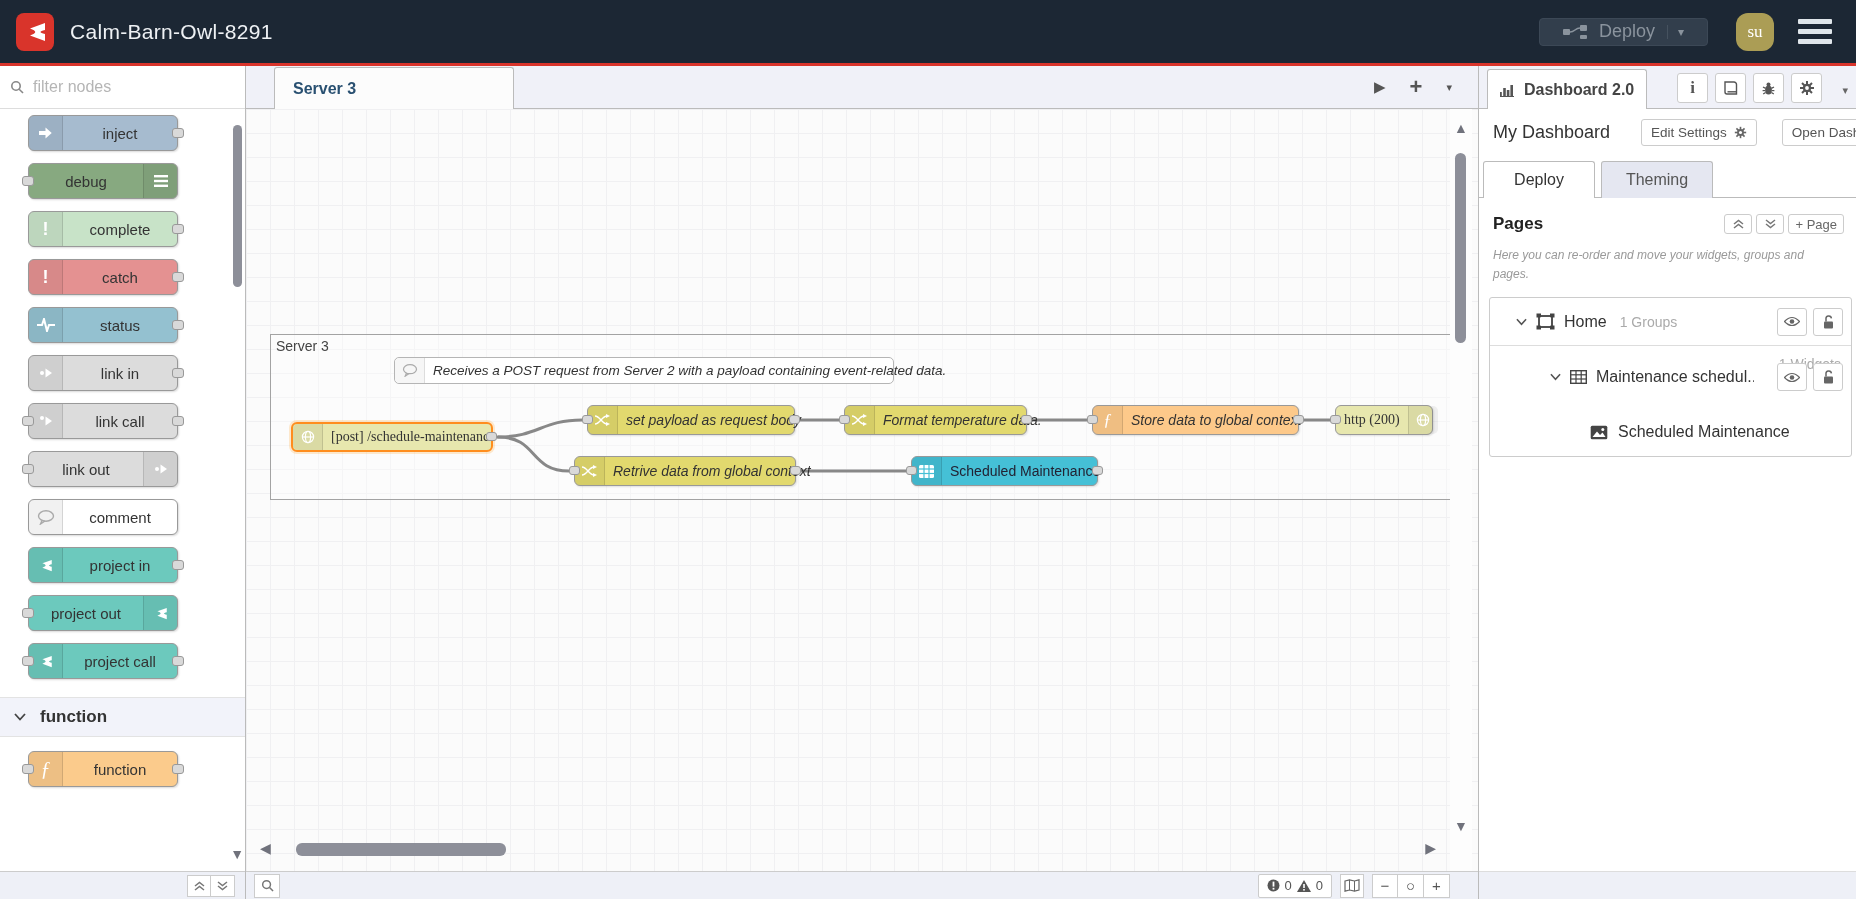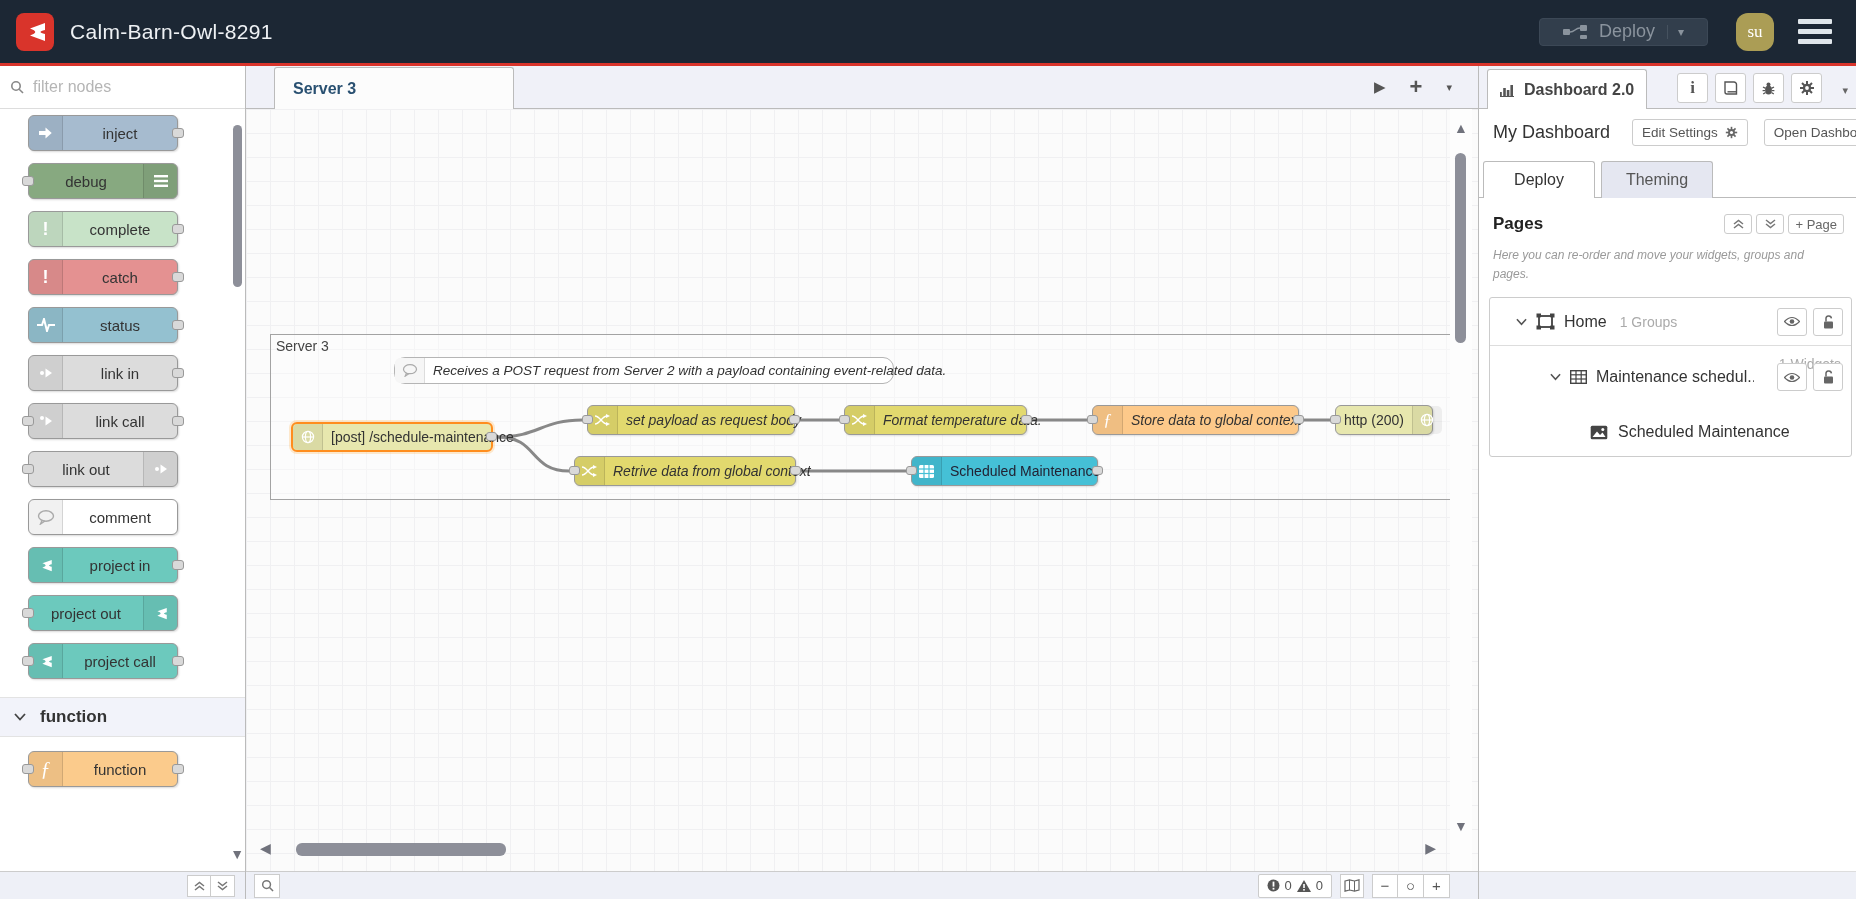--- a/index.html
+++ b/index.html
@@ -85,23 +85,23 @@
            align-items:stretch; font-size:14px; color:#333; box-shadow:1px 1px 2px rgba(0,0,0,.12); }
   .fnode.selected { border:2px solid #ff8d1e; box-shadow:0 0 0 2px rgba(255,170,60,.25); }
   .ficon { width:30px; flex:0 0 auto; background:rgba(0,0,0,.055); display:flex; align-items:center; justify-content:center; }
   .ficon.l { border-right:1px solid rgba(0,0,0,.12); border-radius:5px 0 0 5px; }
   .ficon.r { border-left:1px solid rgba(0,0,0,.12); border-radius:0 5px 5px 0; }
   .flabel { flex:1; display:flex; align-items:center; justify-content:center; white-space:nowrap; padding:0 8px; }
   .flabel.it { font-style:italic; }
   .fport { position:absolute; width:11px; height:9px; background:#d9d9d9; border:1px solid #999;
            border-radius:3px; top:50%; margin-top:-5px; z-index:2; }
   .fport.in { left:-6px; } .fport.out { right:-6px; }
-  .c-http { background:#e7e7ae; } .c-change { background:#e2d96e; } .c-table { background:#45c0d6; color:#223; }
+  .c-http { background:#e7e7ae;font-family:Liberation Serif, serif; } .c-change { background:#e2d96e; } .c-table { background:#45c0d6; color:#223; }
   #comment-node { position:absolute; left:148px; top:248px; width:500px; height:27px; background:#fff;
-                  border:1px solid #b5b5b5; border-radius:11px; display:flex; align-items:stretch; font-size:13.5px; color:#333; }
+                  border:1px solid #b5b5b5; border-radius:5px; display:flex; align-items:stretch; font-size:13.5px; color:#333; }
   #comment-node .ficon { background:#f6f6f6; border-right:1px solid #ddd; }
   #comment-node .flabel { font-style:italic; }
 
   .scroll-thumb { position:absolute; background:#8d8f99; border-radius:6px; }
   .scroll-arrow { position:absolute; color:#70727c; font-size:14px; line-height:1; }
   #canvas-vtrack { position:absolute; right:6px; top:0; bottom:0; width:22px; background:#fdfdfd; }
 
   #canvas-footer { height:28px; flex:0 0 auto; background:#eef0f7; border-top:1px solid #ccc;
                    display:flex; align-items:center; padding:0 28px 0 8px; }
   #footer-search { width:26px; height:24px; }
@@ -118,21 +118,21 @@
                   align-items:flex-end; padding-left:8px; position:relative; }
   .stab { height:40px; background:#fff; border:1px solid #bbb; border-bottom:none; border-radius:3px 3px 0 0;
           display:flex; align-items:center; padding:0 12px; gap:8px; position:relative; top:1px; }
   .stab .stab-label { font-weight:bold; color:#444; font-size:16px; }
   #sidebar-tabbtns { position:absolute; right:34px; top:7px; display:flex; gap:7px; align-items:center; }
   .sbtn { width:31px; height:30px; background:#fff; border:1px solid #ccc; border-radius:3px;
           display:flex; align-items:center; justify-content:center; color:#555; }
   .sbtn.info-b { font-family:"Liberation Serif", serif; font-weight:bold; font-size:17px; }
   #sidebar-caret { position:absolute; right:8px; top:18px; color:#666; font-size:11px; }
 
-  #sb-dash-row { display:flex; align-items:center; padding:10px 10px 10px 14px; gap:16px; }
+  #sb-dash-row { display:flex; align-items:center; padding:10px 10px 10px 14px; gap:25px; }
   #dash-name { font-size:18px; color:#333; flex:0 0 auto; margin-right:6px; }
   .mini-btn { height:27px; border:1px solid #ccc; border-radius:3px; background:#fff; display:flex;
               align-items:center; gap:7px; padding:0 9px; font-size:13.5px; color:#555; white-space:nowrap; }
   #sb-subtabs { display:flex; border-bottom:1px solid #bbb; padding-left:4px; margin-top:4px; }
   .subtab { width:112px; height:37px; display:flex; align-items:center; justify-content:center;
             font-size:16px; border:1px solid #bbb; border-bottom:none; border-radius:3px 3px 0 0; position:relative; top:1px; }
   .subtab.active { background:#fff; color:#333; z-index:1; }
   .subtab.inactive { background:#e5e7f1; color:#555; margin-left:6px; }
   #pages-head { display:flex; align-items:center; padding:16px 12px 4px 14px; }
   #pages-title { font-weight:bold; font-size:17px; color:#222; flex:1; }

